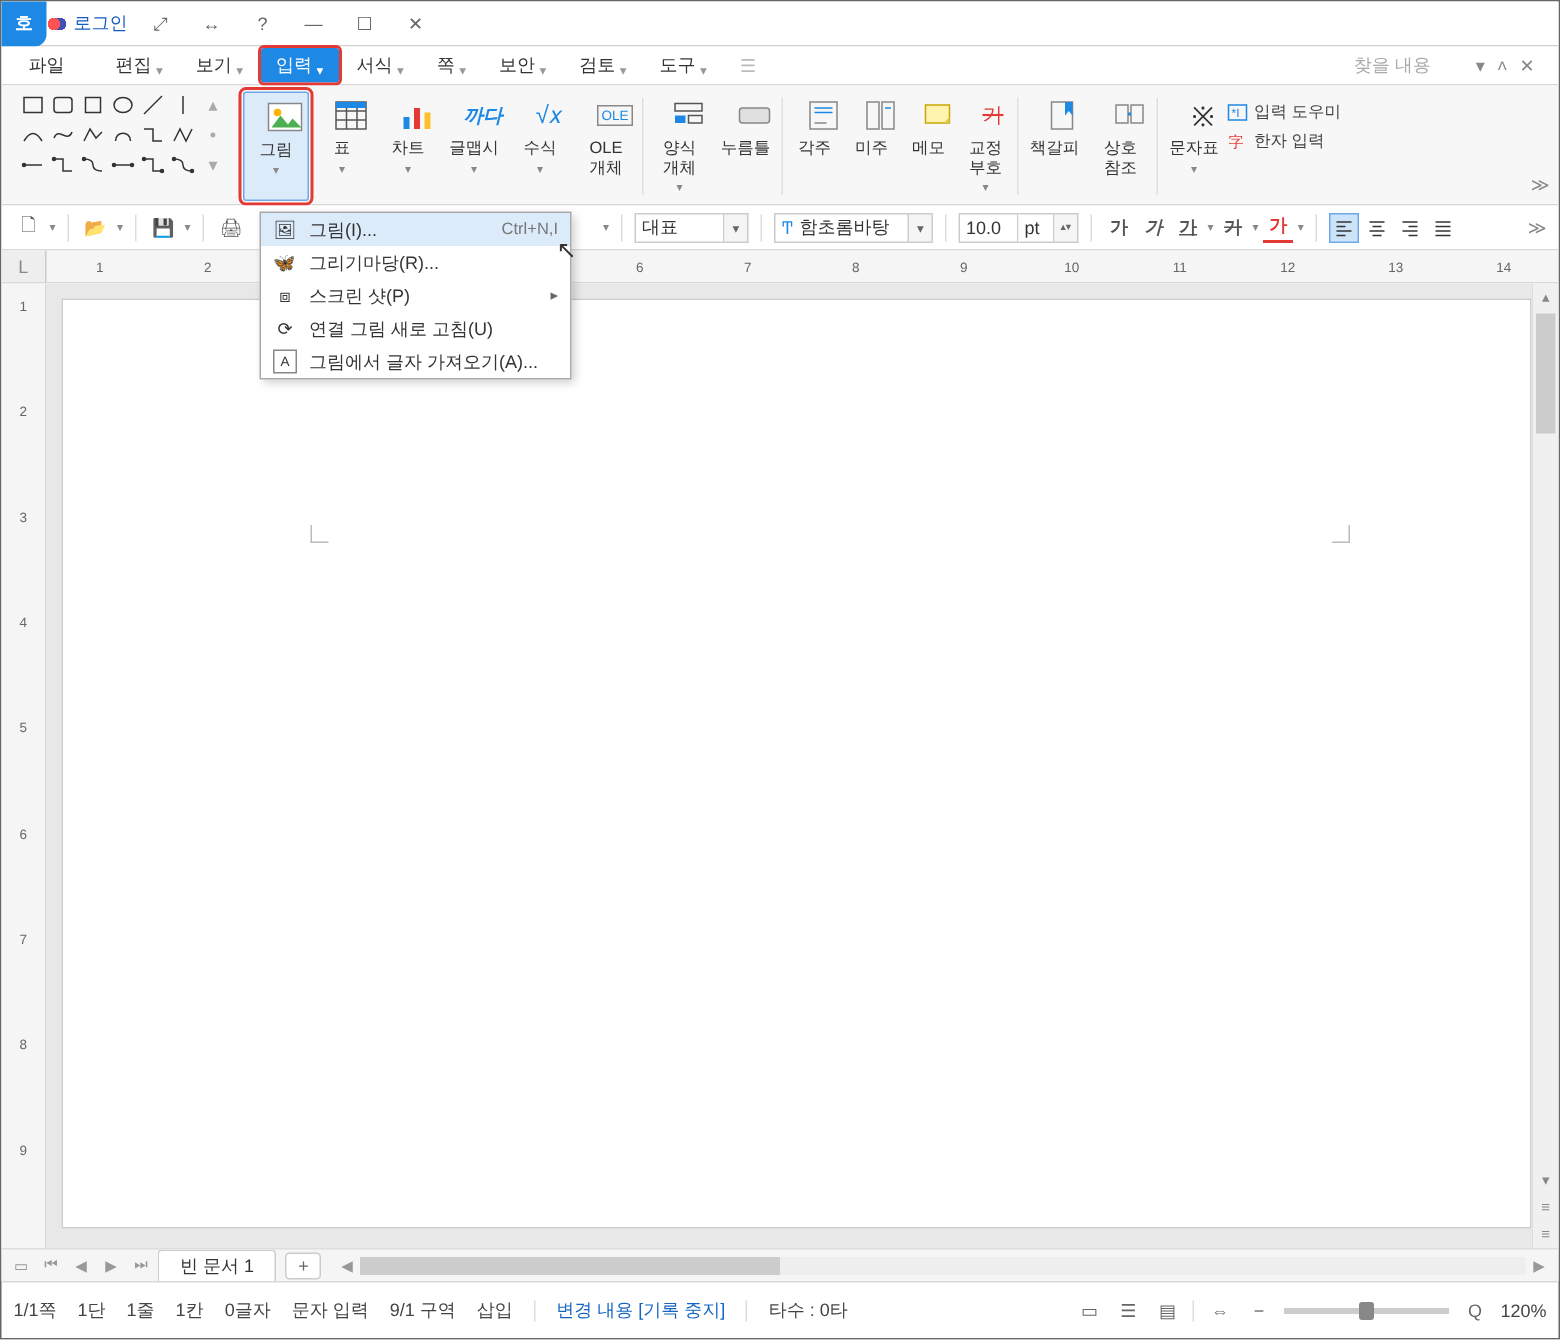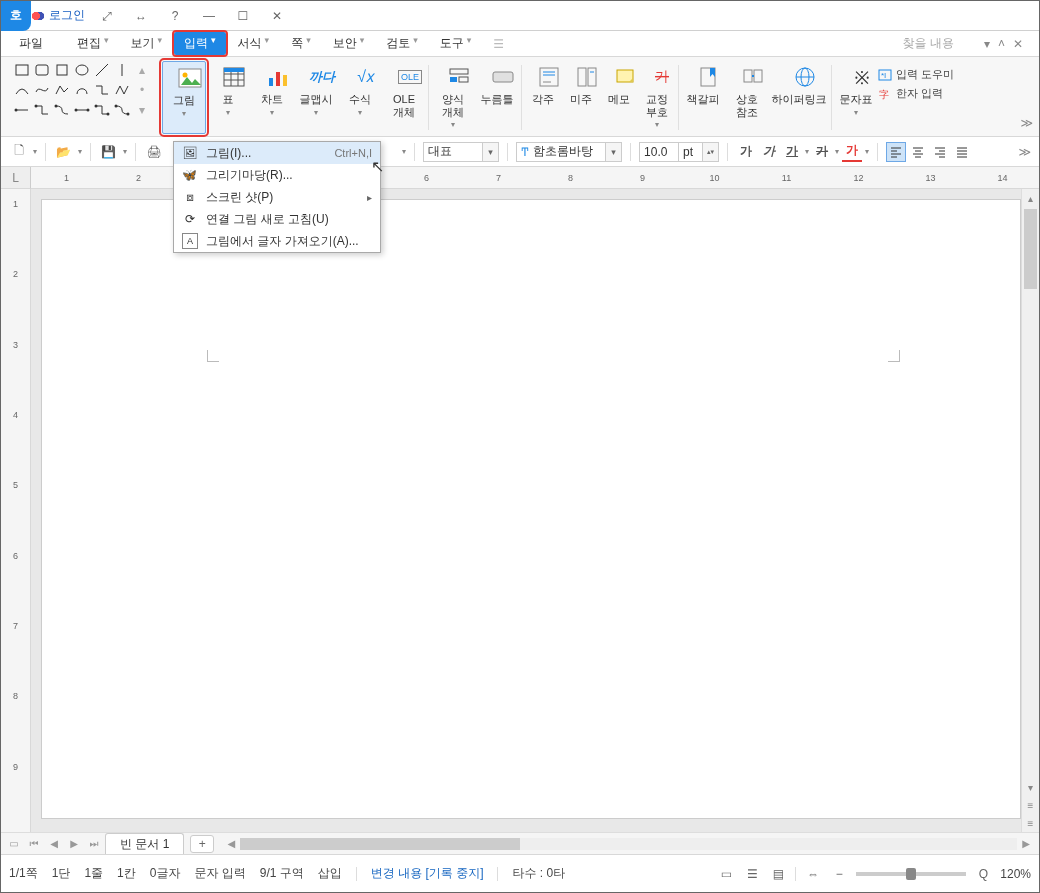--- a/index.html
+++ b/index.html
@@ -6,21 +6,21 @@
   body { background: #cccccc; font-size: 12px; color: #333; }
   .window { width: 1040px; height: 893px; background: #fff; border: 1px solid #666; display: flex; flex-direction: column; position: relative; }
   .titlebar { height: 30px; background: #fff; display: flex; align-items: center; border-bottom: 1px solid #d0d0d0; }
   .app-icon { width: 30px; height: 30px; background: #1e88e5; color: #fff; display: flex; align-items: center; justify-content: center; font-weight: bold; border-bottom-right-radius: 8px; }
   .title-text { flex: 1; text-align: center; font-size: 13px; color: #555; }
   .title-right { display: flex; align-items: center; gap: 10px; padding-right: 20px; }
   .login { color: #155cc0; font-size: 12px; display: flex; align-items: center; gap: 4px; }
   .login-ico { width: 14px; height: 10px; background: radial-gradient(circle at 35% 50%, #ff5252 40%, transparent 41%), radial-gradient(circle at 65% 50%, #3f51b5 40%, transparent 41%); border-radius: 5px; }
   .winbtn { width: 24px; height: 20px; display: flex; align-items: center; justify-content: center; color: #666; }
   .menubar { height: 26px; display: flex; align-items: center; padding: 0 8px; border-bottom: 1px solid #d8d8d8; gap: 2px; background:#fff; }
-  .menu-item { padding: 3px 10px; font-size: 12px; color: #333; display:flex; align-items:flex-start; gap:3px; }
+  .menu-item { padding: 3px 10px; font-size: 12px; color: #333; display:flex; align-items:flex-end; gap:3px; }
   .menu-item.active { background: #1e88e5; color: #fff; border-radius: 2px; }
   .menu-item.highlight-box { outline: 2px solid #e53935; outline-offset: 0; }
   .menu-caret { font-size: 9px; color: #999; }
   .menu-item.active .menu-caret { color: #fff; }
   .search-box { margin-left: auto; color:#aaa; font-size:12px; padding-right:8px; display:flex; align-items:center; gap:30px;}
   .search-right-icons { display:flex; gap:8px; color:#888;}
   .ribbon { background: #f7f7f7; border-bottom: 1px solid #d8d8d8; display: flex; padding: 4px 6px 2px 6px; height: 80px; }
   .rib-group { display: flex; flex-direction: column; align-items: center; padding: 0 6px; position:relative; }
   .rib-sep { width: 1px; background: #e0e0e0; margin: 4px 2px; }
   .shape-grid { display: grid; grid-template-columns: repeat(7, 18px); grid-template-rows: repeat(3, 18px); gap: 2px; }
@@ -394,30 +394,20 @@
       <div class="ico">
           <svg width="24" height="24" viewBox="0 0 24 24">
             <rect x="3" y="5" width="8" height="12" fill="none" stroke="#888"></rect>
             <rect x="13" y="5" width="8" height="12" fill="none" stroke="#888"></rect>
             <path d="M11 11 L13 11" stroke="#1e88e5" stroke-width="2"></path>
           </svg>
         </div>
       <div class="lbl" style="white-space:pre;">상호
 참조</div>
     </div>
-    <div class="rib-btn" style="width:60px;">
-      <div class="ico">
-          <svg width="28" height="24" viewBox="0 0 28 24">
-            <circle cx="14" cy="12" r="9" fill="none" stroke="#1e88e5"></circle>
-            <ellipse cx="14" cy="12" rx="4" ry="9" fill="none" stroke="#1e88e5"></ellipse>
-            <line x1="5" y1="12" x2="23" y2="12" stroke="#1e88e5"></line>
-          </svg>
-        </div>
-      <div class="lbl">하이퍼링크</div>
-    </div>
     <div class="rib-sep"></div>
     <div class="rib-btn">
       <div class="ico" style="font-size:18px;">※</div>
       <div class="lbl">문자표</div>
       <div class="caret">▾</div>
     </div>
     <div class="input-helper">
       <div class="input-helper-row">
         <svg class="input-helper-ico" viewBox="0 0 14 14">
             <rect x="1" y="2" width="12" height="10" fill="none" stroke="#1e88e5"></rect>

